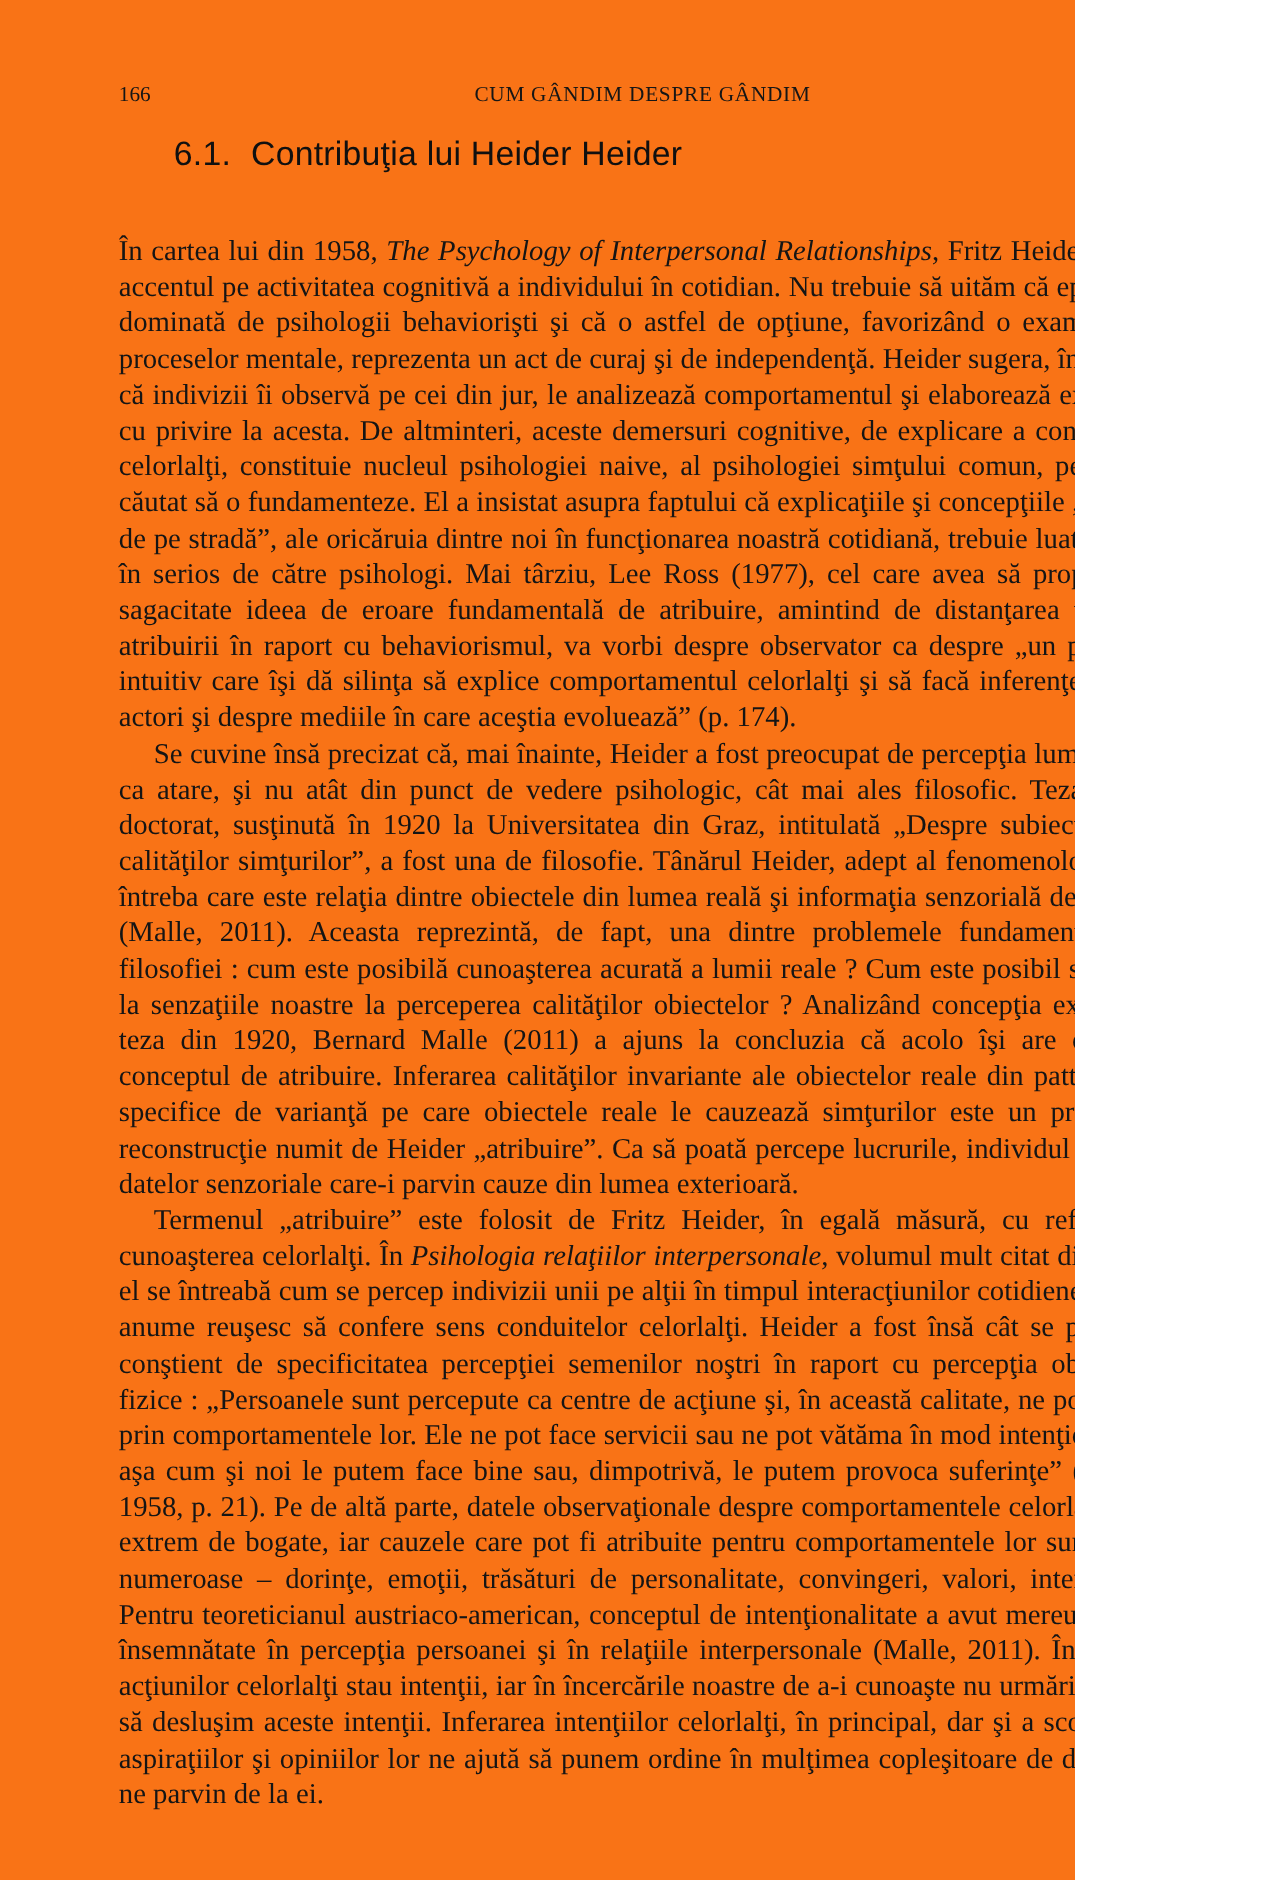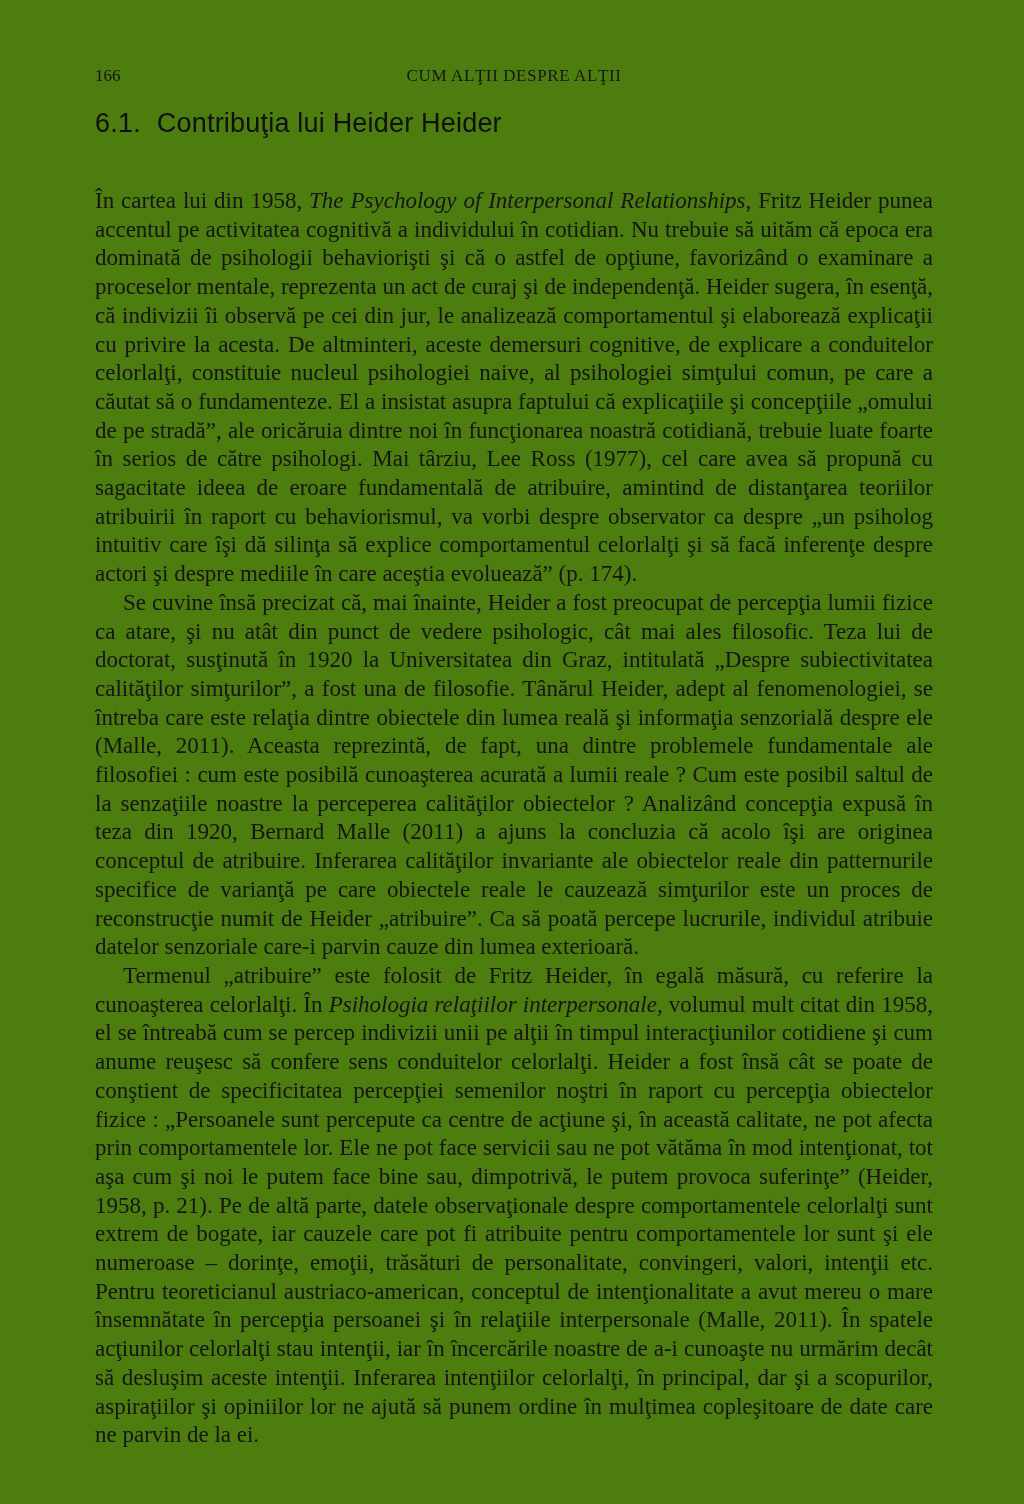--- a/index.html
+++ b/index.html
@@ -4,23 +4,23 @@
 <style>
   * { margin: 0; padding: 0; box-sizing: border-box; }
   html, body { background: #ffffff; }
   body {
     font-family: "Liberation Serif", serif;
     color: #161616;
     -webkit-font-smoothing: antialiased;
   }
   .page {
     position: relative;
-    width: 1024px;
+    width: 860px;
     height: 1504px;
-    background: #4d7c0f;
+    background: #f97316;
     overflow: hidden;
   }
   .page-header {
     position: absolute;
     top: 66px;
     left: 95px;
     width: 838px;
     height: 24px;
     font-size: 17px;
   }
@@ -41,21 +41,21 @@
     position: absolute;
     top: 108px;
     left: 95px;
     width: 838px;
     font-family: "Liberation Sans", sans-serif;
     font-size: 27px;
     font-weight: 500;
     color: #101010;
     letter-spacing: 0.2px;
   }
-  .section-number { margin-right: 16px; }
+  .section-number { margin-right: 16px; margin-left: 44px; }
   .body-text {
     position: absolute;
     top: 187px;
     left: 95px;
     width: 838px;
     font-size: 23px;
     line-height: 28.7px;
     text-align: justify;
     color: #151515;
   }
@@ -63,21 +63,21 @@
   .para.no-indent { text-indent: 0; }
   .para em { font-style: italic; }
 </style>
 </head>
 <body>
 
 <div class="page">
 
   <header class="page-header">
     <span class="page-number">166</span>
-    <span class="running-title">CUM ALŢII DESPRE ALŢII</span>
+    <span class="running-title">CUM GÂNDIM DESPRE GÂNDIM</span>
   </header>
 
   <h1 class="section-heading"><span class="section-number">6.1.</span><span class="section-title">Contribuţia lui Heider Heider</span></h1>
 
   <div class="body-text">
     <p class="para no-indent"><span>În cartea lui din 1958, </span><em>The Psychology of Interpersonal Relationships</em><span>, Fritz Heider punea accentul pe activitatea cognitivă a individului în cotidian. Nu trebuie să uităm că epoca era dominată de psihologii behaviorişti şi că o astfel de opţiune, favorizând o examinare a proceselor mentale, reprezenta un act de curaj şi de independenţă. Heider sugera, în esenţă, că indivizii îi observă pe cei din jur, le analizează comportamentul şi elaborează explicaţii cu privire la acesta. De altminteri, aceste demersuri cognitive, de explicare a conduitelor celorlalţi, constituie nucleul psihologiei naive, al psihologiei simţului comun, pe care a căutat să o fundamenteze. El a insistat asupra faptului că explicaţiile şi concepţiile „omului de pe stradă”, ale oricăruia dintre noi în funcţionarea noastră cotidiană, trebuie luate foarte în serios de către psihologi. Mai târziu, Lee Ross (1977), cel care avea să propună cu sagacitate ideea de eroare fundamentală de atribuire, amintind de distanţarea teoriilor atribuirii în raport cu behaviorismul, va vorbi despre observator ca despre „un psiholog intuitiv care îşi dă silinţa să explice comportamentul celorlalţi şi să facă inferenţe despre actori şi despre mediile în care aceştia evoluează” (p. 174).</span></p>
 
     <p class="para"><span>Se cuvine însă precizat că, mai înainte, Heider a fost preocupat de percepţia lumii fizice ca atare, şi nu atât din punct de vedere psihologic, cât mai ales filosofic. Teza lui de doctorat, susţinută în 1920 la Universitatea din Graz, intitulată „Despre subiectivitatea calităţilor simţurilor”, a fost una de filosofie. Tânărul Heider, adept al fenomenologiei, se întreba care este relaţia dintre obiectele din lumea reală şi informaţia senzorială despre ele (Malle, 2011). Aceasta reprezintă, de fapt, una dintre problemele fundamentale ale filosofiei : cum este posibilă cunoaşterea acurată a lumii reale ? Cum este posibil saltul de la senzaţiile noastre la perceperea calităţilor obiectelor ? Analizând concepţia expusă în teza din 1920, Bernard Malle (2011) a ajuns la concluzia că acolo îşi are originea conceptul de atribuire. Inferarea calităţilor invariante ale obiectelor reale din patternurile specifice de varianţă pe care obiectele reale le cauzează simţurilor este un proces de reconstrucţie numit de Heider „atribuire”. Ca să poată percepe lucrurile, individul atribuie datelor senzoriale care-i parvin cauze din lumea exterioară.</span></p>
 
     <p class="para"><span>Termenul „atribuire” este folosit de Fritz Heider, în egală măsură, cu referire la cunoaşterea celorlalţi. În </span><em>Psihologia relaţiilor interpersonale</em><span>, volumul mult citat din 1958, el se întreabă cum se percep indivizii unii pe alţii în timpul interacţiunilor cotidiene şi cum anume reuşesc să confere sens conduitelor celorlalţi. Heider a fost însă cât se poate de conştient de specificitatea percepţiei semenilor noştri în raport cu percepţia obiectelor fizice : „Persoanele sunt percepute ca centre de acţiune şi, în această calitate, ne pot afecta prin comportamentele lor. Ele ne pot face servicii sau ne pot vătăma în mod intenţionat, tot aşa cum şi noi le putem face bine sau, dimpotrivă, le putem provoca suferinţe” (Heider, 1958, p. 21). Pe de altă parte, datele observaţionale despre comportamentele celorlalţi sunt extrem de bogate, iar cauzele care pot fi atribuite pentru comportamentele lor sunt şi ele numeroase – dorinţe, emoţii, trăsături de personalitate, convingeri, valori, intenţii etc. Pentru teoreticianul austriaco-american, conceptul de intenţionalitate a avut mereu o mare însemnătate în percepţia persoanei şi în relaţiile interpersonale (Malle, 2011). În spatele acţiunilor celorlalţi stau intenţii, iar în încercările noastre de a-i cunoaşte nu urmărim decât să desluşim aceste intenţii. Inferarea intenţiilor celorlalţi, în principal, dar şi a scopurilor, aspiraţiilor şi opiniilor lor ne ajută să punem ordine în mulţimea copleşitoare de date care ne parvin de la ei.</span></p>

